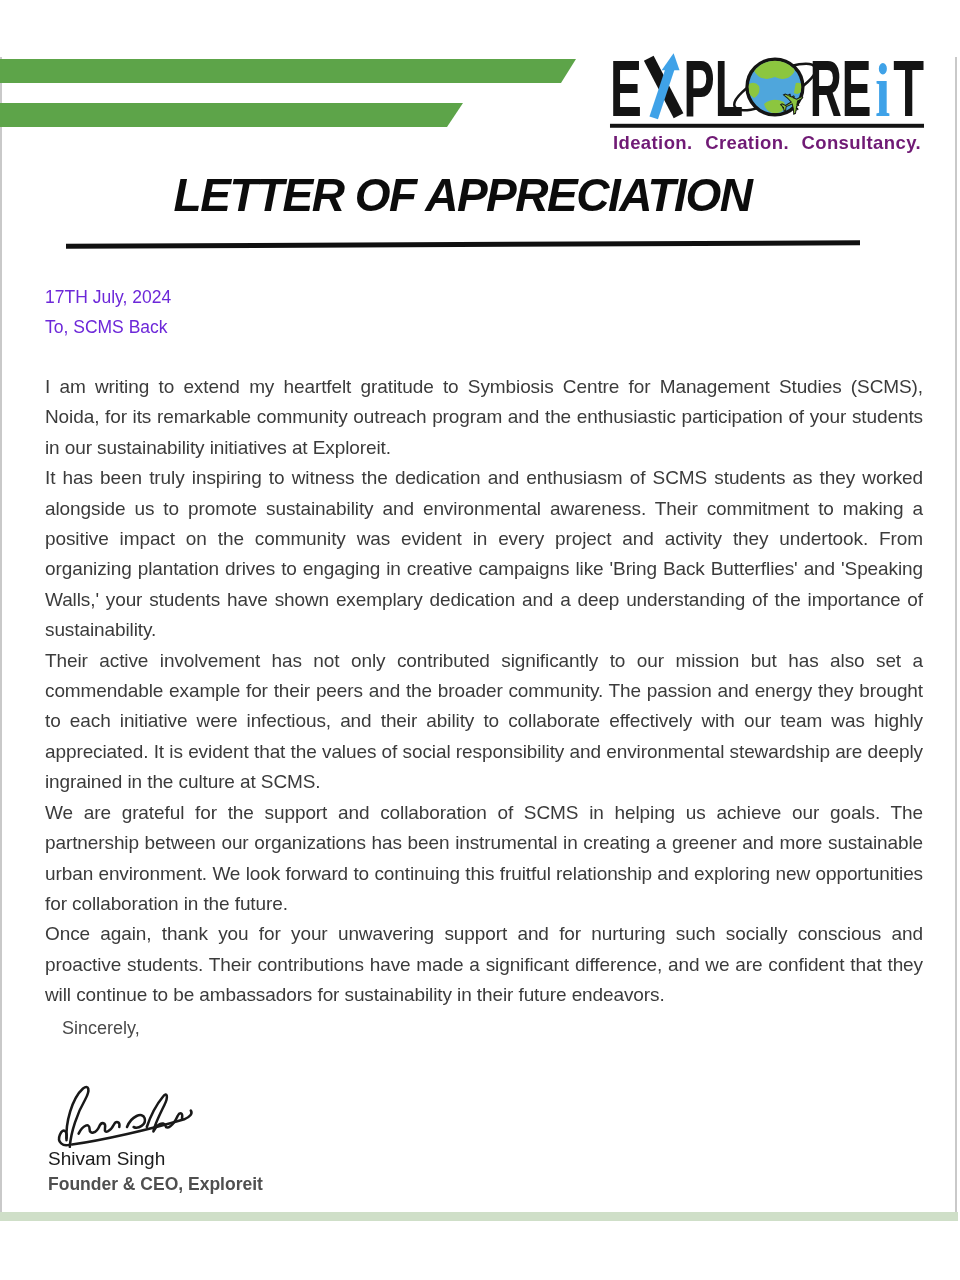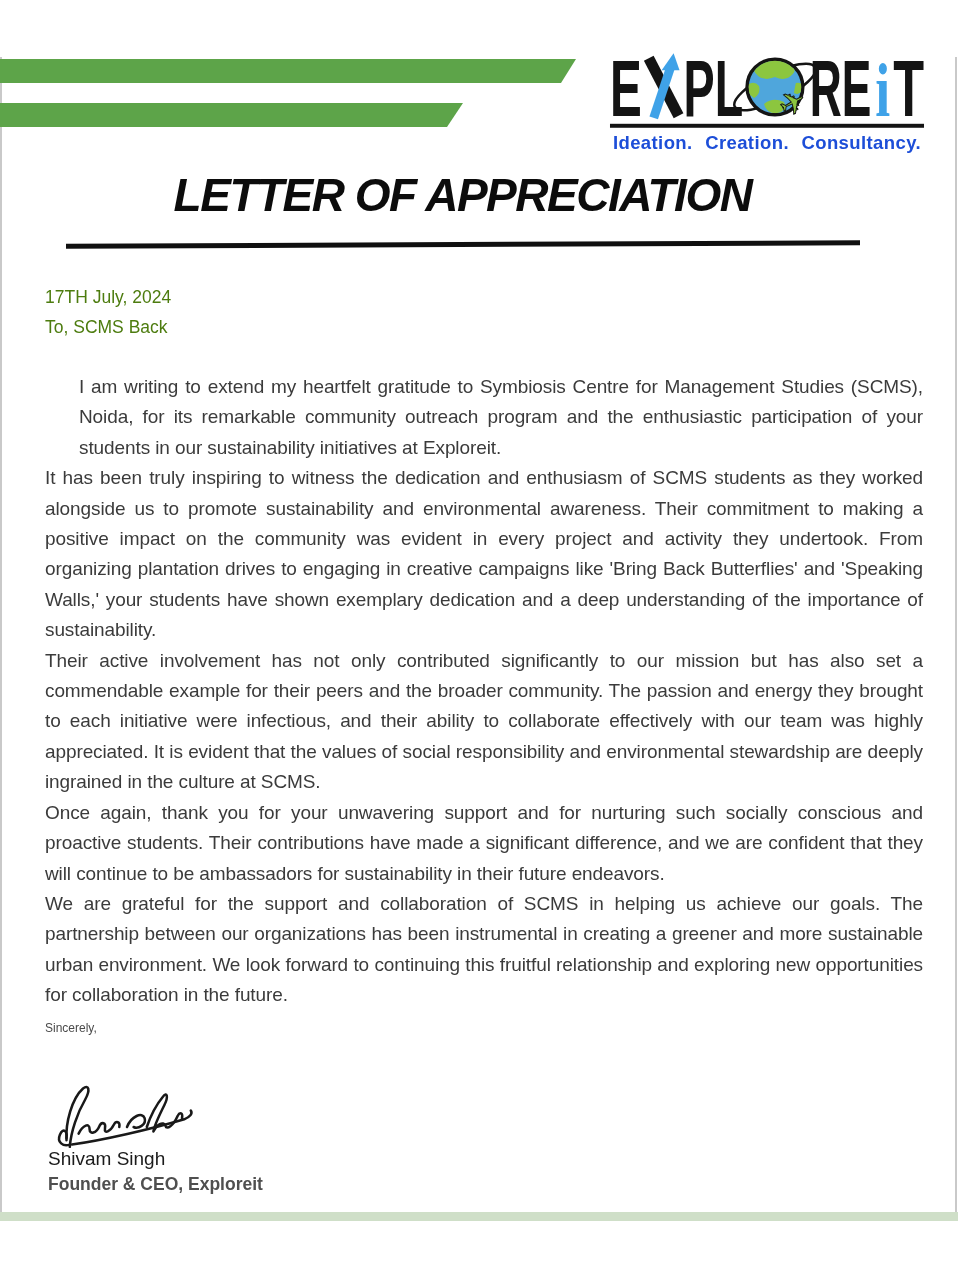--- a/index.html
+++ b/index.html
@@ -21,24 +21,24 @@
   .tagline { margin-top:2px; text-align:center; font-size:18.5px; font-weight:bold; letter-spacing:0.4px; word-spacing:7px; }
 
   .wordmark-text { font-family:"Liberation Sans", sans-serif; font-weight:bold; fill:#141414; }
   .i-text { font-family:"Liberation Serif", serif; font-weight:bold; }
 
   .page-title { position:absolute; left:65px; top:168px; width:795px; text-align:center;
     font-size:46px; font-weight:bold; font-style:italic; letter-spacing:-1.5px; color:#0c0c0c; }
   .title-rule { position:absolute; left:66px; top:242px; width:794px; height:5px; background:#101010; transform:rotate(-0.25deg); }
 
   .content { position:absolute; left:45px; top:282px; width:878px; color:#3a3a3a; }
-  .meta-line { font-size:17.5px; line-height:30px; color:#4d7c0f; }
+  .meta-line { font-size:17.5px; line-height:30px; color:#6d28d9; }
   .body-par { font-size:19px; line-height:30.4px; text-align:justify; letter-spacing:-0.1px; color:#3b3b3b; }
-  .body-par:first-of-type { margin-top:30px;margin-left:34px; }
-  .closing { font-size:12px; line-height:30px; color:#4a4a4a; margin-top:2px; }
+  .body-par:first-of-type { margin-top:30px; }
+  .closing { font-size:18px; line-height:30px; color:#4a4a4a; margin-top:2px;margin-left:17px; }
 
   .signature { position:absolute; left:50px; top:1083px; }
   .signer-name { position:absolute; left:48px; top:1148px; font-size:19px; font-weight:normal; color:#1b1b1b; }
   .signer-title { position:absolute; left:48px; top:1174px; font-size:17.5px; color:#4f4f4f;font-weight:bold; }
 
   .footer-band { position:absolute; left:0; top:1212px; width:958px; height:9px; }
 </style>
 </head>
 <body>
 
@@ -78,34 +78,34 @@
         <text x="186" y="51" font-size="32" text-anchor="middle" dominant-baseline="central" stroke="#141414" stroke-width="1" transform="rotate(-28 186 51)" fill="#8cc63f">✈</text>
       </g>
 
       <text class="wordmark-text" x="203" y="64" font-size="80" textLength="62" lengthAdjust="spacingAndGlyphs">RE</text>
 
       <text class="i-text" x="269" y="64" font-size="76" textLength="15" lengthAdjust="spacingAndGlyphs" fill="#3fa2e8">i</text>
 
       <text class="wordmark-text" x="287" y="64" font-size="80" textLength="31" lengthAdjust="spacingAndGlyphs">T</text>
       <rect x="2" y="72" width="316" height="4" fill="#141414"></rect>
     </svg>
-    <div class="tagline" style="color: #1d4ed8;">Ideation. Creation. Consultancy.</div>
+    <div class="tagline" style="color: #701a75;">Ideation. Creation. Consultancy.</div>
   </div>
 
   <div class="page-title">LETTER OF APPRECIATION</div>
   <div class="title-rule"></div>
 
   <div class="content">
     <div class="meta-line">17TH July, 2024</div>
     <div class="meta-line">To, SCMS Back</div>
     <p class="body-par"> I am writing to extend my heartfelt gratitude to Symbiosis Centre for Management Studies (SCMS), Noida, for its remarkable community outreach program and the enthusiastic participation of your students in our sustainability initiatives at Exploreit.</p>
     <p class="body-par">It has been truly inspiring to witness the dedication and enthusiasm of SCMS students as they worked alongside us to promote sustainability and environmental awareness. Their commitment to making a positive impact on the community was evident in every project and activity they undertook. From organizing plantation drives to engaging in creative campaigns like 'Bring Back Butterflies' and 'Speaking Walls,' your students have shown exemplary dedication and a deep understanding of the importance of sustainability.</p>
     <p class="body-par">Their active involvement has not only contributed significantly to our mission but has also set a commendable example for their peers and the broader community. The passion and energy they brought to each initiative were infectious, and their ability to collaborate effectively with our team was highly appreciated. It is evident that the values of social responsibility and environmental stewardship are deeply ingrained in the culture at SCMS.</p>
+    <p class="body-par">We are grateful for the support and collaboration of SCMS in helping us achieve our goals. The partnership between our organizations has been instrumental in creating a greener and more sustainable urban environment. We look forward to continuing this fruitful relationship and exploring new opportunities for collaboration in the future.</p>
     <p class="body-par">Once again, thank you for your unwavering support and for nurturing such socially conscious and proactive students. Their contributions have made a significant difference, and we are confident that they will continue to be ambassadors for sustainability in their future endeavors.</p>
-    <p class="body-par">We are grateful for the support and collaboration of SCMS in helping us achieve our goals. The partnership between our organizations has been instrumental in creating a greener and more sustainable urban environment. We look forward to continuing this fruitful relationship and exploring new opportunities for collaboration in the future.</p>
     <div class="closing">Sincerely,</div>
   </div>
 
   <svg class="signature" width="165" height="66" viewBox="0 0 150 60">
     <g stroke="#191919" stroke-width="2.3" fill="none" stroke-linecap="round" stroke-linejoin="round">
       <path d="M18,56 C12,58 6,54 9,47 C12,40 16,44 15,50"></path>
       <path d="M15,52 C14,36 20,14 30,5 C35,1 37,6 32,15 C25,27 19,44 18,58"></path>
       <path d="M26,46 C30,38 36,36 36,42 C36,47 42,46 45,39 C47,35 51,36 50,41 C49,47 55,44 58,38 C60,34 64,35 63,40"></path>
       <path d="M70,40 C74,30 84,26 86,32 C88,38 80,42 76,40"></path>
       <path d="M88,40 C92,28 98,18 103,12 C106,8 108,12 104,20 C99,30 95,38 94,44 C97,38 103,34 105,39 C106,43 112,39 116,30 C118,26 121,27 120,32"></path>

